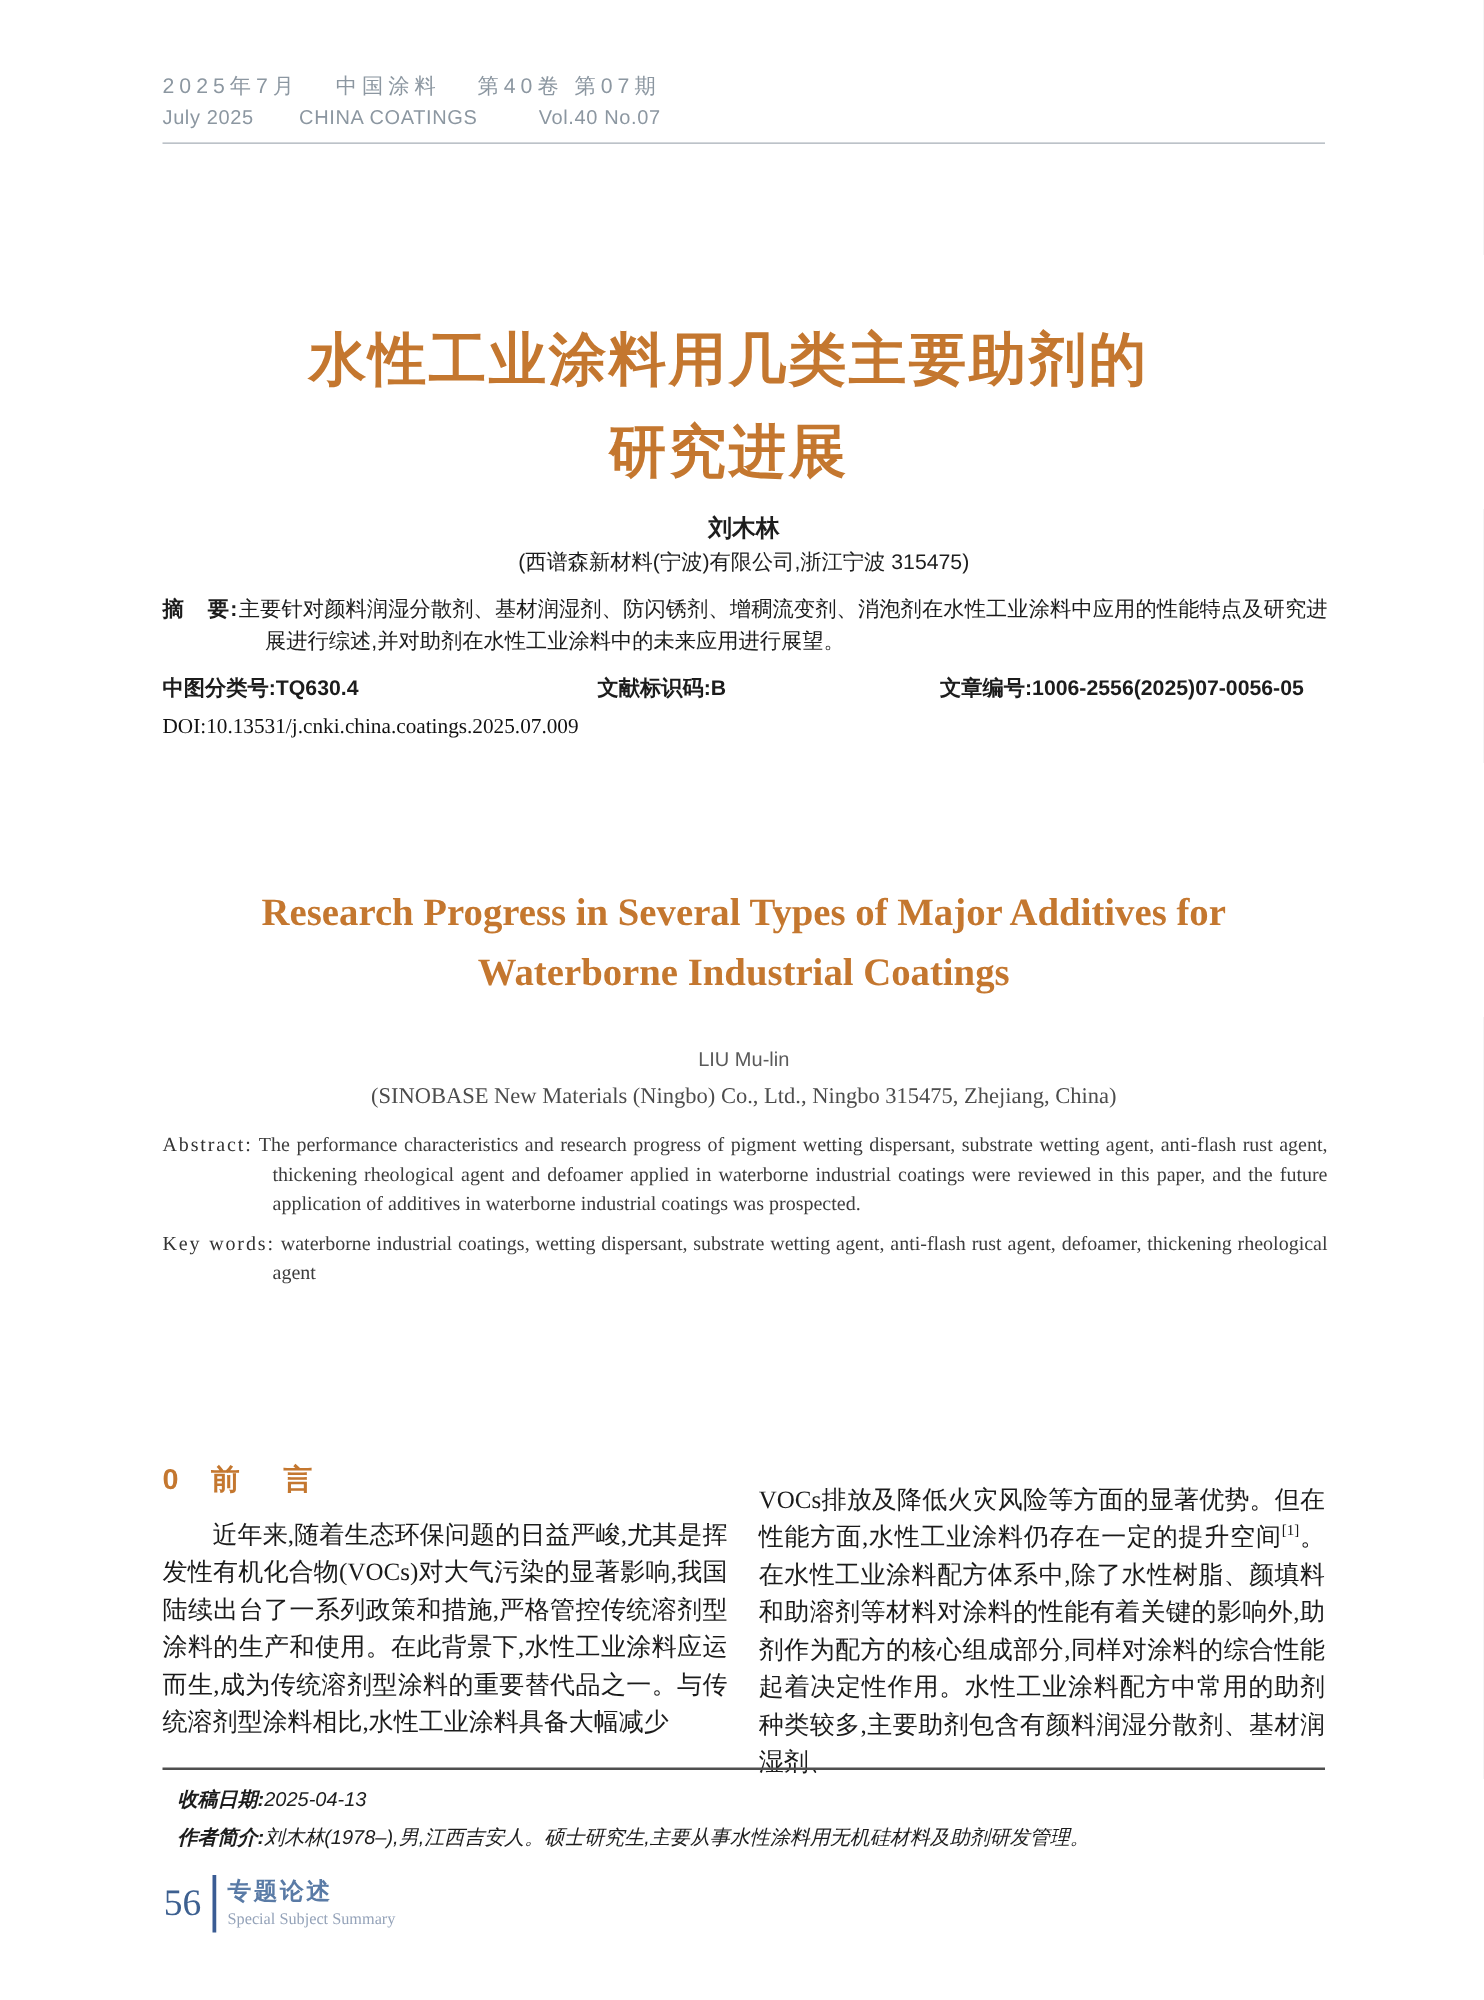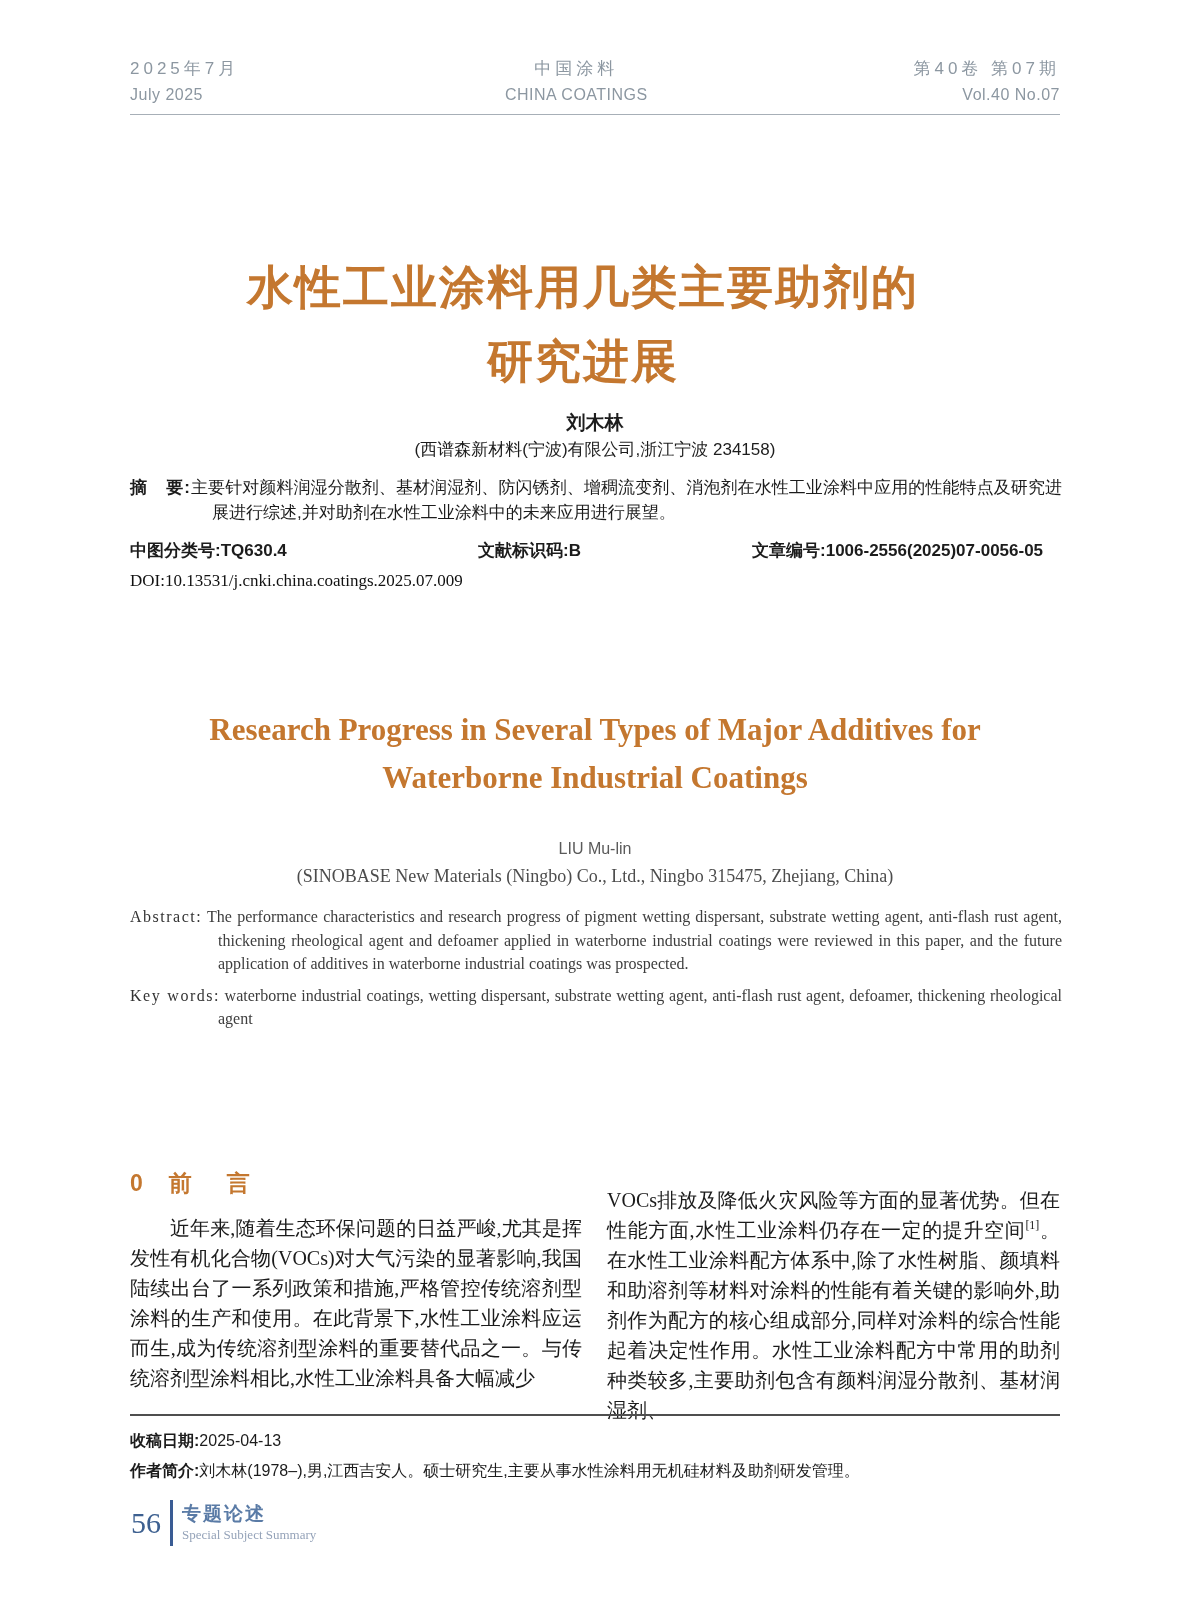--- a/index.html
+++ b/index.html
@@ -11,21 +11,21 @@
     background:#ffffff;
     font-family:"Liberation Sans", sans-serif;
     color:#222222;
     overflow:hidden;
   }
   .abs { position:absolute; }
 
   
   .jheader {
     left:130px; top:56px; width:930px;
-    display:flex; justify-content:space-between; align-items:flex-start;
+    display:flex; justify-content:flex-start; align-items:flex-start;
     color:#8c97a1; font-size:17px; line-height:26px;
     padding-bottom:6px;
     border-bottom:1.5px solid #a7afb7;
   }
   .jheader .cell-center { text-align:center; }
   .jheader .cell-right  { text-align:right; }
   .jheader .cn { letter-spacing:4px; }
   .jheader .en { font-size:16px; letter-spacing:0.5px; }
 
   
@@ -78,21 +78,21 @@
   .body-par {
     font-family:"Liberation Serif", serif;
     font-size:20px; line-height:30px;
     text-align:justify; color:#1b1b1b;
   }
   .body-par.indent { text-indent:2em; }
   .sup-ref { font-size:12px; vertical-align:super; line-height:0; }
 
   
   .foot-rule { left:130px; top:1414px; width:930px; border-top:2px solid #4f4f4f; height:0; }
-  .foot-note { left:130px; width:930px; font-size:16px; color:#1c1c1c; line-height:22px; }
+  .foot-note { left:142px; width:930px; font-size:16px; color:#1c1c1c; line-height:22px;font-style:italic; }
   .fn1 { top:1430px; } .fn2 { top:1460px; }
   .foot-note .lbl { font-weight:bold; }
 
   
   .pfooter { left:131px; top:1500px; display:flex; align-items:center; }
   .pfooter .pageno { font-family:"Liberation Serif", serif; font-size:30px; color:#3d6090; margin-right:9px; }
   .pfooter .vbar { width:3px; height:46px; background:#3a5c94; margin-right:9px; }
   .pfooter .col-cn { font-size:19px; font-weight:bold; color:#5a7ba6; letter-spacing:2px; line-height:24px; }
   .pfooter .col-en { font-family:"Liberation Serif", serif; font-size:13px; color:#95a3b9; line-height:18px; }
 </style>
@@ -114,21 +114,21 @@
       <div class="cn">第40卷 第07期</div>
       <div class="en">Vol.40  No.07</div>
     </div>
   </div>
 
   <div class="abs cn-title">
     <div>水性工业涂料用几类主要助剂的</div>
     <div>研究进展</div>
   </div>
   <div class="abs cn-author">刘木林</div>
-  <div class="abs cn-affil">(西谱森新材料(宁波)有限公司,浙江宁波  234158)</div>
+  <div class="abs cn-affil">(西谱森新材料(宁波)有限公司,浙江宁波  315475)</div>
 
   <div class="abs meta-cn">
     <div class="hang-cn"><span class="lbl">摘　要:</span><span>主要针对颜料润湿分散剂、基材润湿剂、防闪锈剂、增稠流变剂、消泡剂在水性工业涂料中应用的性能特点及研究进展进行综述,并对助剂在水性工业涂料中的未来应用进行展望。</span></div>
     <div class="clc-row">
       <span class="clc1"><span>中图分类号:</span><span>TQ630.4</span></span>
       <span class="clc2"><span>文献标识码:</span><span>B</span></span>
       <span class="clc3"><span>文章编号:</span><span>1006-2556(2025)07-0056-05</span></span>
     </div>
     <div class="doi-line">DOI:10.13531/j.cnki.china.coatings.2025.07.009</div>
   </div>

